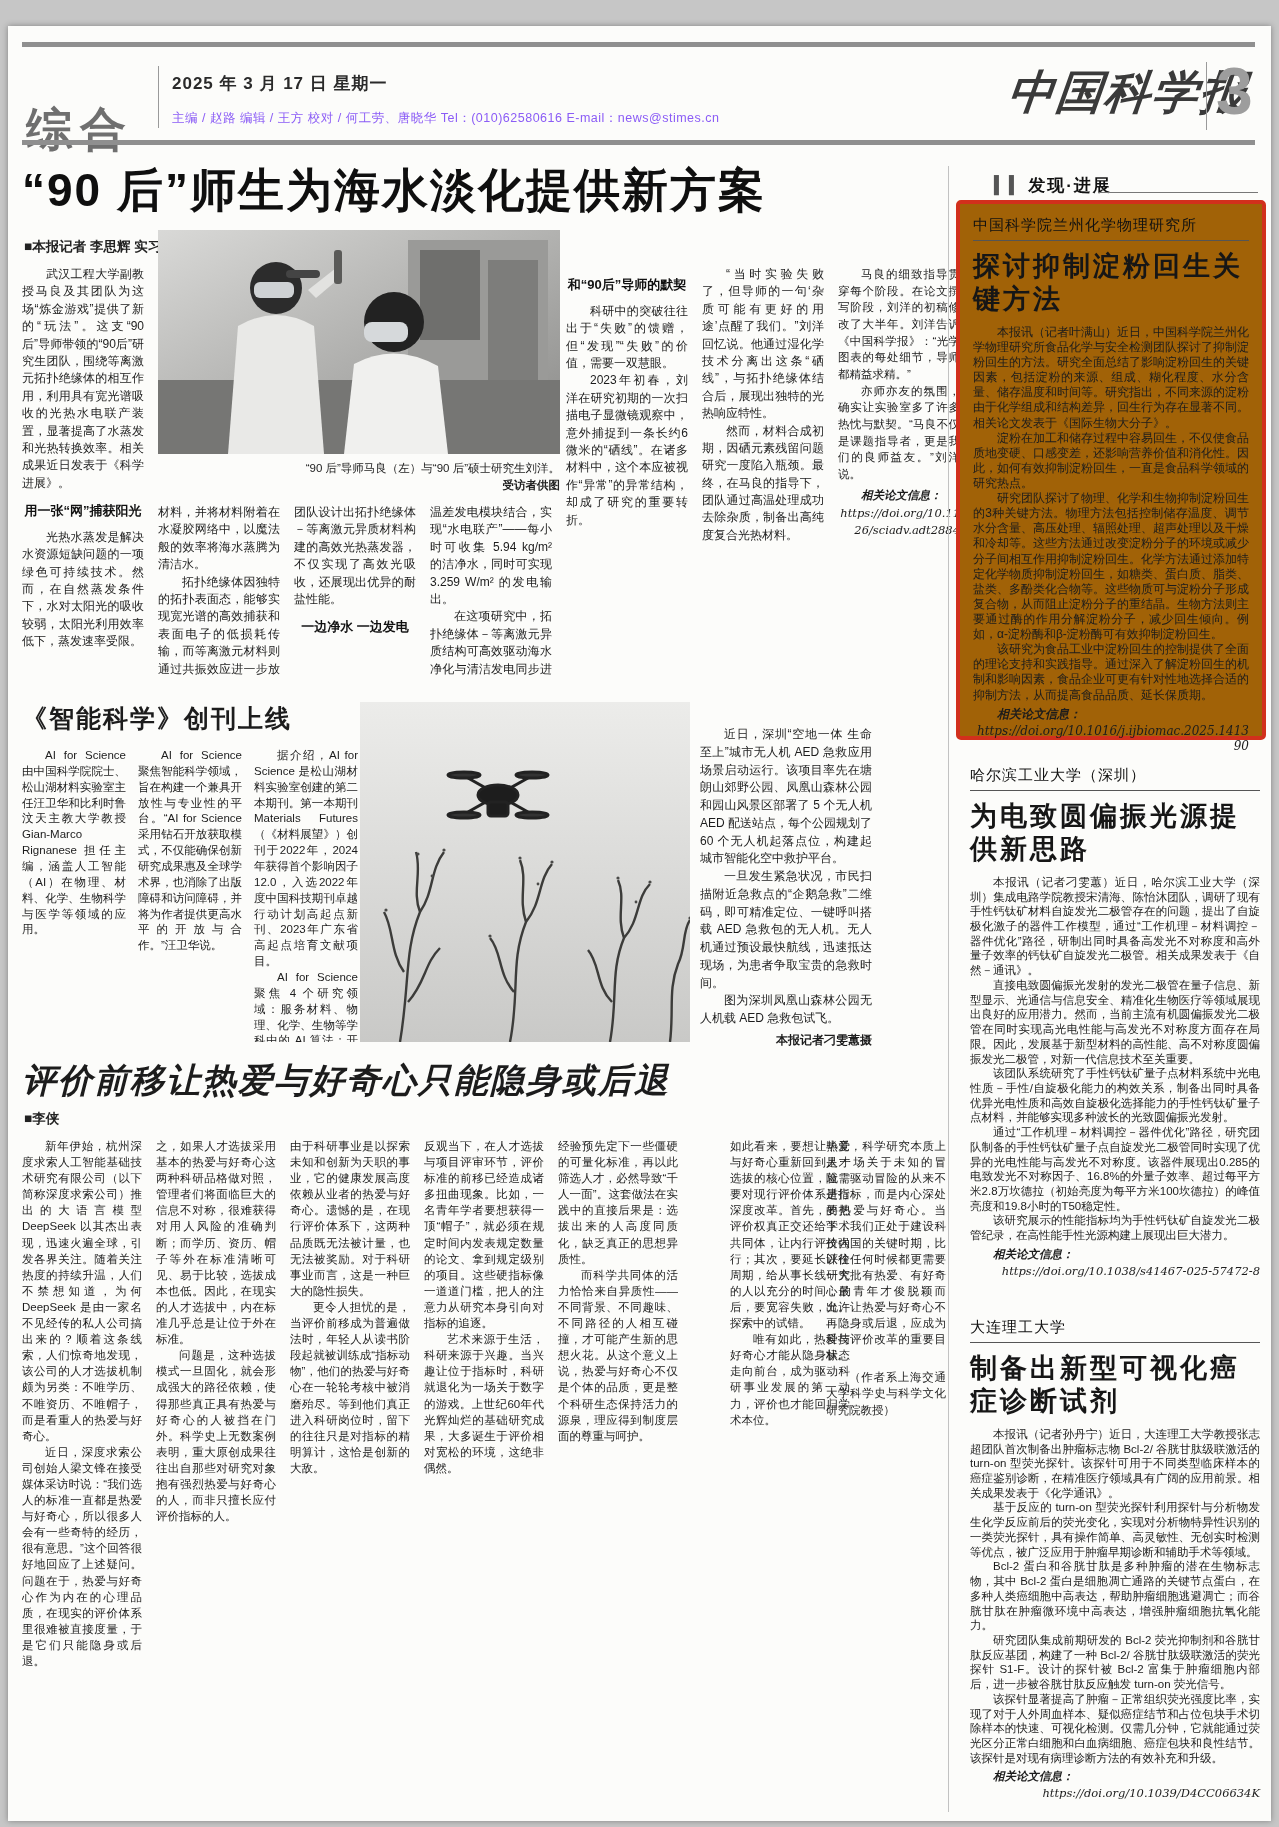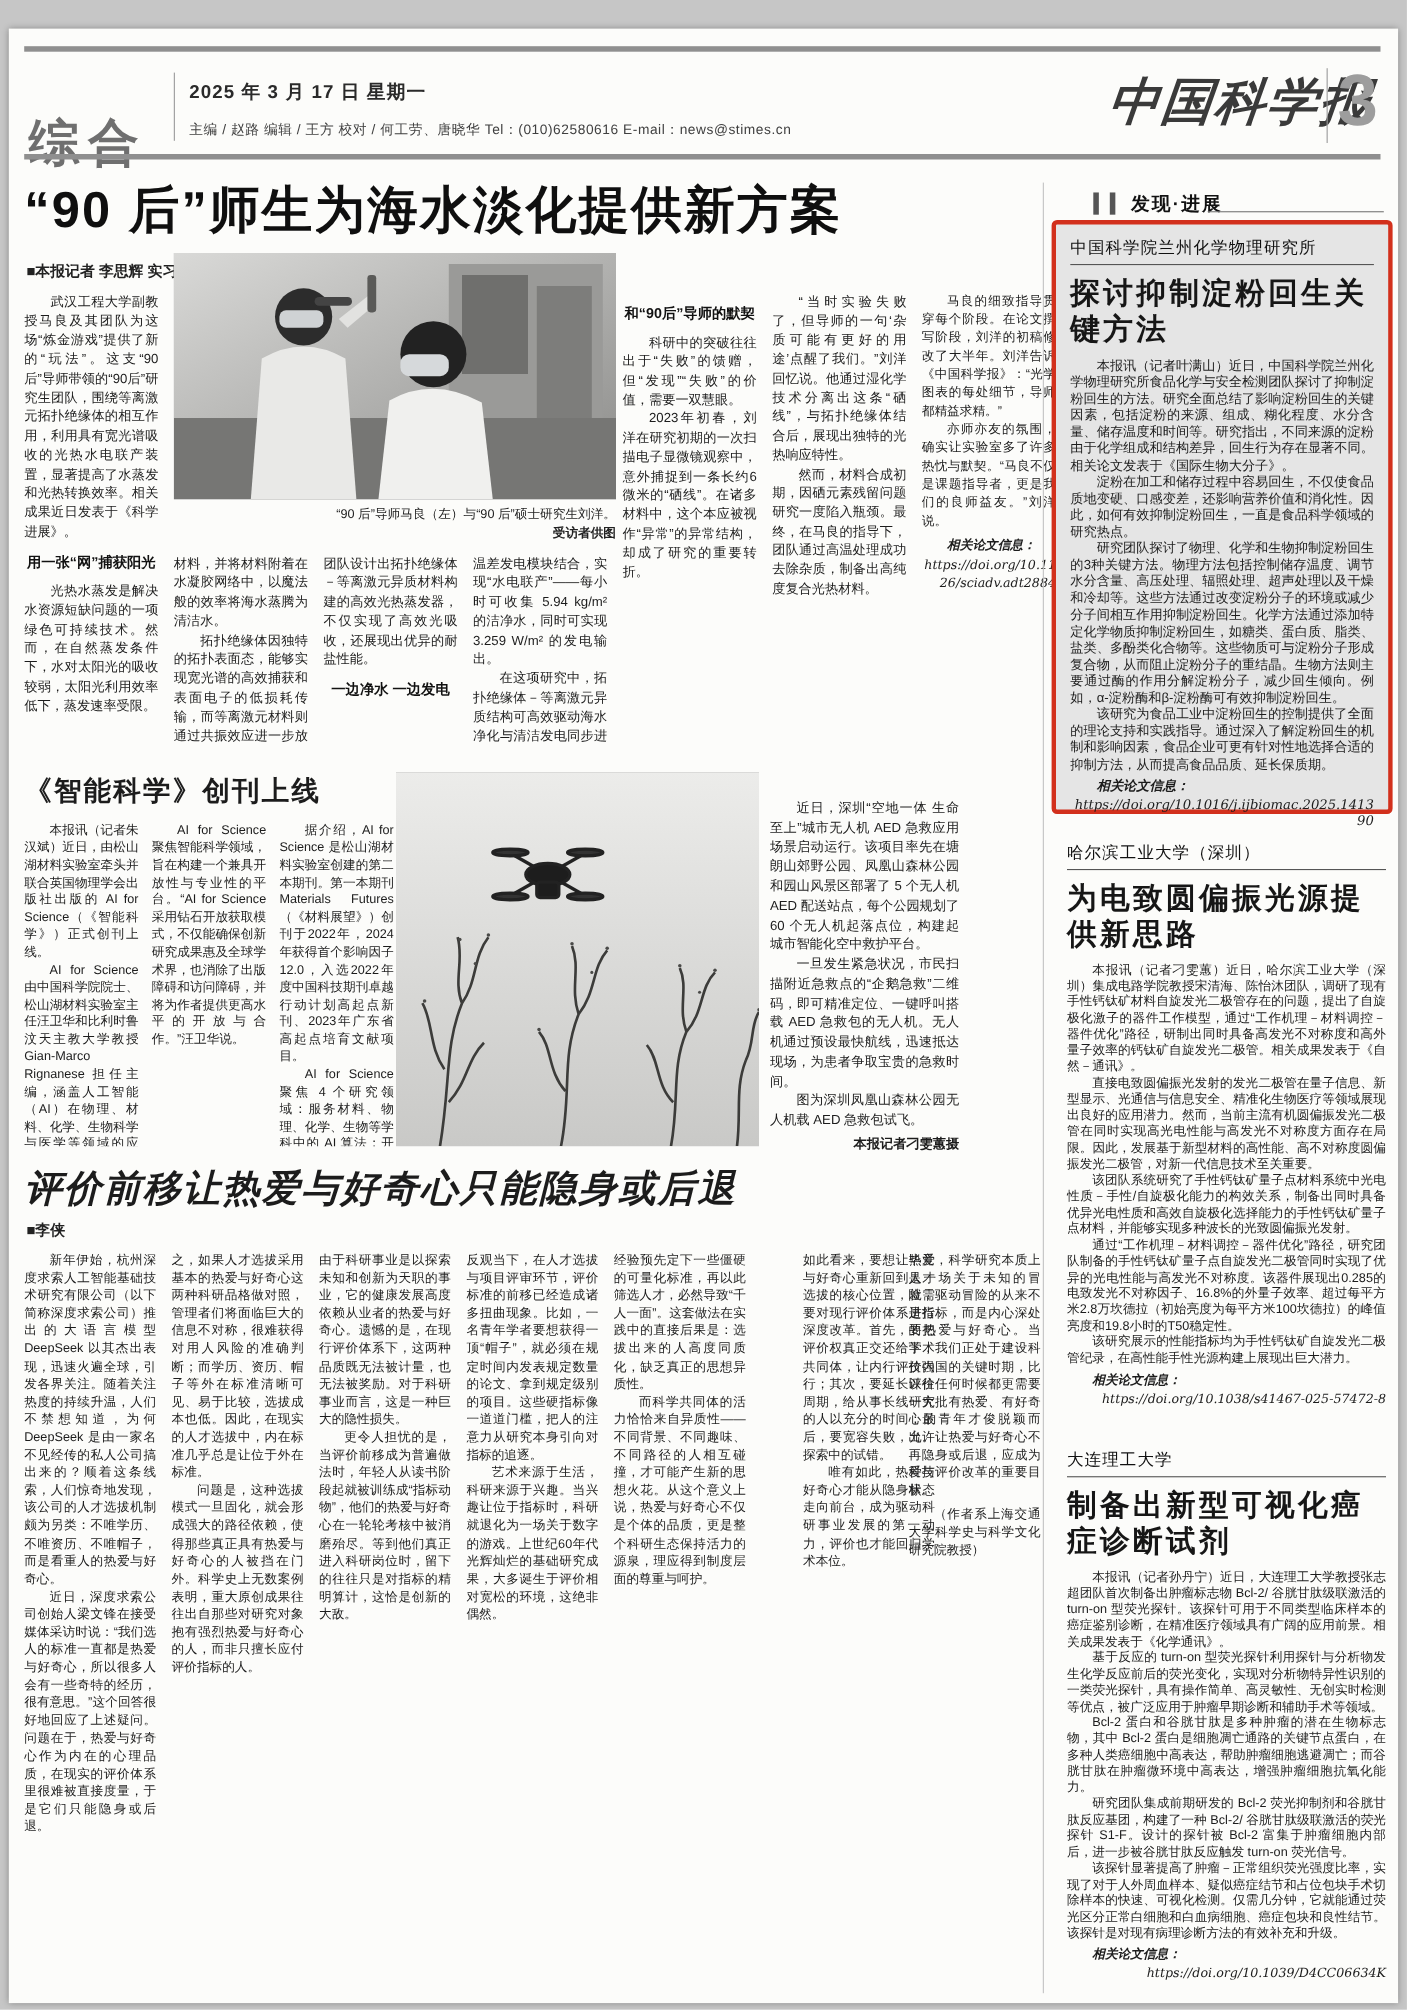--- a/index.html
+++ b/index.html
@@ -6,21 +6,21 @@
   html,body { width:1279px; height:1827px; }
   body { background:#c6c6c6; font-family:"Liberation Sans","DejaVu Sans",sans-serif; color:#1c1c1c; position:relative; }
   #page { position:absolute; left:8px; top:26px; width:1263px; height:1795px; background:#fcfcfa; overflow:hidden; box-shadow:0 0 6px rgba(0,0,0,.35); }
   .abs { position:absolute; }
   .rule { background:#8f8f8f; height:5px; }
   .hairline-v { width:1px; background:#c2c2c2; }
 
   
   .section-name { font-size:46px; font-weight:800; color:#6f6f6f; letter-spacing:8px; }
   .hdr-date { font-size:17px; font-weight:700; color:#2a2a2a; letter-spacing:1px; }
-  .hdr-credits { font-size:12.5px; color:#404040; letter-spacing:.5px; }
+  .hdr-credits { font-size:12.5px; color:#8b5cf6; letter-spacing:.5px; }
   .masthead { font-family:"DejaVu Serif","Liberation Serif",serif; font-style:italic; font-weight:700; font-size:46px; color:#3a3a3a; transform:skewX(-6deg); letter-spacing:2px; }
   .pagenum { font-size:66px; font-weight:700; color:#9d9d9d; line-height:1; }
   .hdr-vline { width:1px; background:#9a9a9a; }
 
   
   .col { position:absolute; overflow:hidden; text-align:justify; }
   .para { text-indent:2em; }
   .para.cont { text-indent:0; }
   .subhead { font-weight:800; text-align:center; margin:10px 0 8px; text-indent:0; font-size:13px; color:#111; }
   .ref-label { font-family:"DejaVu Serif","Liberation Serif",serif; font-style:italic; font-weight:700; text-indent:2em; margin-top:4px; }
@@ -40,21 +40,21 @@
   .op-col { font-size:11.5px; line-height:1.4; }
 
   
   .rail-label { font-size:17px; font-weight:800; color:#111; letter-spacing:2px; }
   .rail-label .bars { color:#555; margin-right:4px; font-weight:400; }
   .rail-rule { height:1px; background:#777; }
   .org-line { font-size:15px; color:#111; border-bottom:1px solid #555; padding-bottom:5px; letter-spacing:1px; }
   .rail-title { font-size:27px; font-weight:600; letter-spacing:3px; line-height:1.22; color:#161616; margin-top:9px; }
   .rail-body { font-size:11.5px; line-height:1.28; text-align:justify; margin-top:9px; }
   .rail-body .para { margin:0; }
-  .red-box { border:4px solid #d2301c; border-radius:5px; background:#e5e5e5; }
+  .red-box { border:4px solid #d2301c; border-radius:5px; background:#a16207; }
 
   .photo-frame { overflow:hidden; background:#bfbfbf; }
 </style>
 </head>
 <body>
 
 <div id="page">
 
   <div class="abs rule" style="left:14px; top:16px; width:1233px;"></div>
   <div class="abs section-name" style="left:18px; top:34px;margin-top:39px;">综合</div>
@@ -129,21 +129,20 @@
     </div>
   <div class="col main-col" style="left:830px; top:240px; width:122px; height:414px; font-size:11.5px;">
       <div class="para">马良的细致指导贯穿每个阶段。在论文撰写阶段，刘洋的初稿修改了大半年。刘洋告诉《中国科学报》：“光学图表的每处细节，导师都精益求精。”</div>
       <div class="para">亦师亦友的氛围，确实让实验室多了许多热忱与默契。“马良不仅是课题指导者，更是我们的良师益友。”刘洋说。</div>
       <div class="ref-label">相关论文信息：</div>
       <div class="doi-line">https://doi.org/10.1126/sciadv.adt2884</div>
     </div>
 
   <div class="abs mid-title" style="left:14px; top:676px;">《智能科学》创刊上线</div>
   <div class="col mid-col" style="left:14px;  top:722px; width:104px; height:294px;">
-      <div class="para">本报讯（记者朱汉斌）近日，由松山湖材料实验室牵头并联合英国物理学会出版社出版的 AI for Science（《智能科学》）正式创刊上线。</div>
       <div class="para">AI for Science 由中国科学院院士、松山湖材料实验室主任汪卫华和比利时鲁汶天主教大学教授 Gian-Marco Rignanese 担任主编，涵盖人工智能（AI）在物理、材料、化学、生物科学与医学等领域的应用。</div>
     </div>
   <div class="col mid-col" style="left:130px; top:722px; width:104px; height:294px;">
       <div class="para">AI for Science 聚焦智能科学领域，旨在构建一个兼具开放性与专业性的平台。“AI for Science 采用钻石开放获取模式，不仅能确保创新研究成果惠及全球学术界，也消除了出版障碍和访问障碍，并将为作者提供更高水平的开放与合作。”汪卫华说。</div>
     </div>
   <div class="col mid-col" style="left:246px; top:722px; width:104px; height:294px;">
       <div class="para">据介绍，AI for Science 是松山湖材料实验室创建的第二本期刊。第一本期刊 Materials Futures（《材料展望》）创刊于2022年，2024年获得首个影响因子12.0，入选2022年度中国科技期刊卓越行动计划高起点新刊、2023年广东省高起点培育文献项目。</div>
       <div class="para">AI for Science 聚焦 4 个研究领域：服务材料、物理、化学、生物等学科中的 AI 算法；开发、应用及传播 AI 驱动的工具和软件框架；适应于 AI 的高质量数据集，及其创建、管理、共享和利用；促进科学发现的具身智能、自动化系统。</div>
     </div>
 

